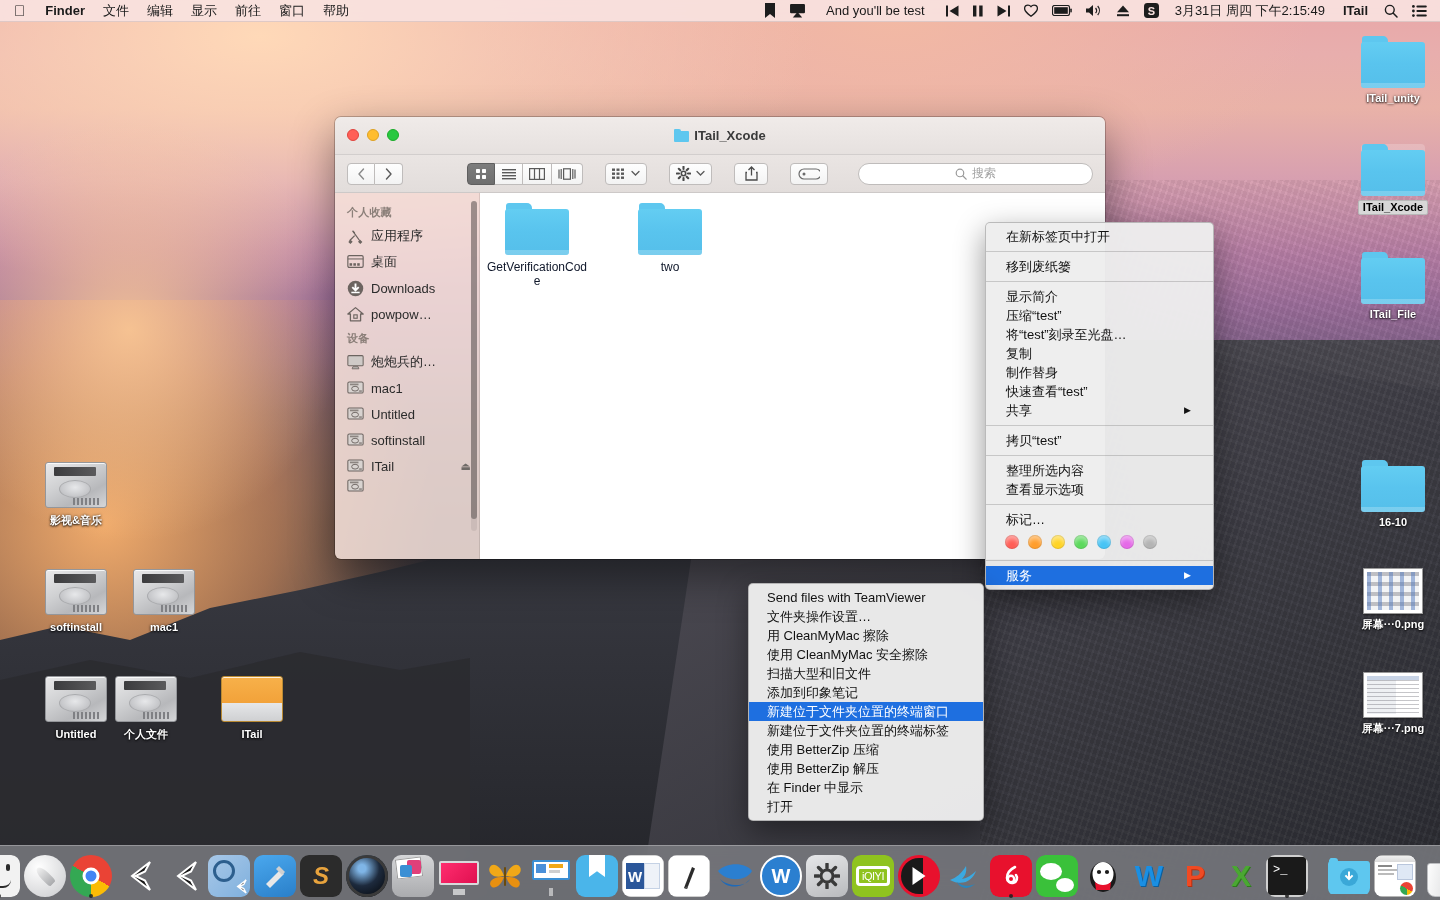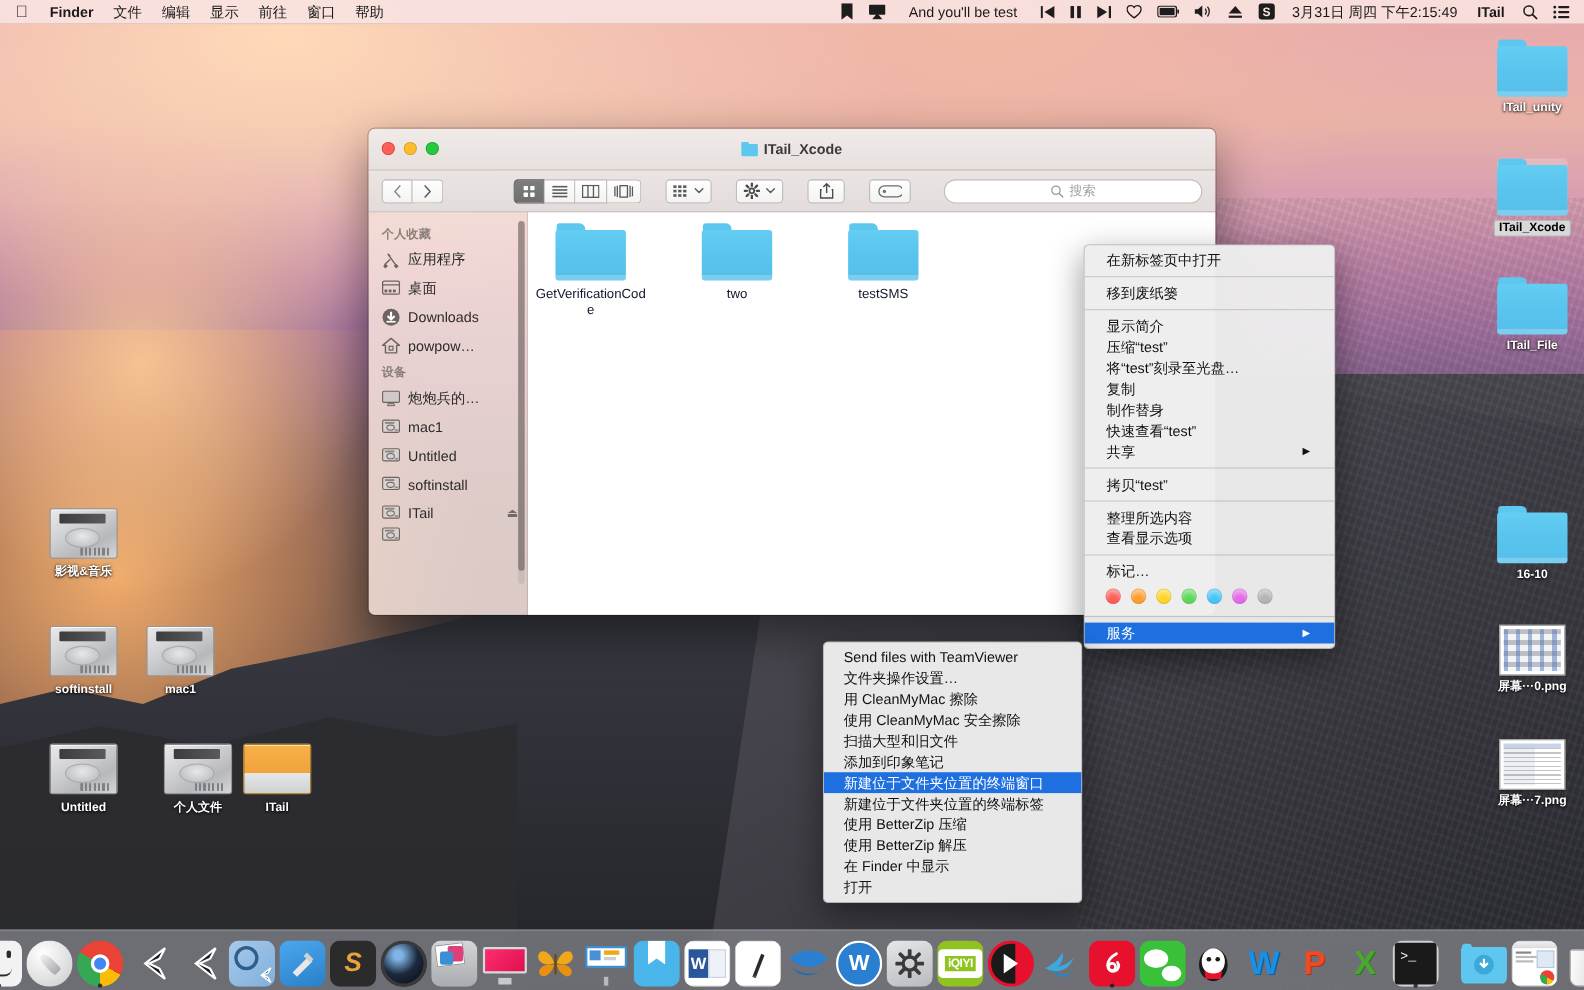--- a/index.html
+++ b/index.html
@@ -436,21 +436,21 @@
       <div class="icon-wrap">
         <div class="drive">
           <div class="d-body"></div>
           <div class="d-label"></div>
           <div class="d-platter"></div>
           <div class="d-vents"></div>
         </div>
       </div>
       <div class="lbl">Untitled</div>
     </div>
-    <div class="desk-icon" style="left: 132px; top: 672px;">
+    <div class="desk-icon" style="left: 98px; top: 672px;">
       <div class="icon-wrap">
         <div class="drive">
           <div class="d-body"></div>
           <div class="d-label"></div>
           <div class="d-platter"></div>
           <div class="d-vents"></div>
         </div>
       </div>
       <div class="lbl">个人文件</div>
     </div>
@@ -775,29 +775,20 @@
         </div>
         <div class="file-item" style="left: 135px; top: 10px;">
           <div class="icon-bg">
             <div class="folder">
               <div class="tab"></div>
               <div class="body"></div>
             </div>
           </div>
           <div class="fl">two</div>
         </div>
-        <div class="file-item" style="left: 268px; top: 10px;">
-          <div class="icon-bg">
-            <div class="folder">
-              <div class="tab"></div>
-              <div class="body"></div>
-            </div>
-          </div>
-          <div class="fl">testSMS</div>
-        </div>
       </div>
   </div>
 </div>
 
 <div class="ctxmenu" id="ctx-main">
     <div class="ctx-item">
       <span>在新标签页中打开</span>
     </div>
     <div class="ctx-sep"></div>
     <div class="ctx-item">
@@ -1058,21 +1049,21 @@
             <g stroke="#3a3a3a" stroke-width="3.4" stroke-linecap="round">
               <path d="M13 1v4M13 21v4M1 13h4M21 13h4M4.5 4.5l3 3M18.5 18.5l3 3M21.5 4.5l-3 3M7.5 18.5l-3 3"></path>
             </g>
           </svg>
         </div>
       </div>
     </div>
     <div class="dock-item">
       <div class="dock-ico">
         <div style="width:100%;height:100%;border-radius:8px;background:#8fc31f;display:flex;align-items:center;justify-content:center">
-          <div style="border:6px solid #ffffff;border-radius:4px;padding:1px 3px;color:#fff;font-weight:bold;font-size:11px;letter-spacing:-.5px">iQIYI</div>
+          <div style="border:3px solid #ffffff;border-radius:4px;padding:1px 3px;color:#fff;font-weight:normal;font-size:11px;letter-spacing:-.5px">iQIYI</div>
         </div>
       </div>
     </div>
     <div class="dock-item">
       <div class="dock-ico">
         <div style="width:100%;height:100%;border-radius:50%;background:#e8112d;position:relative">
           <div style="position:absolute;left:3px;top:3px;width:22px;height:36px;background:#1a1a1a;border-radius:18px 0 0 18px"></div>
           <div style="position:absolute;left:50%;top:50%;transform:translate(-50%,-50%);width:0;height:0;border-left:13px solid #fff;border-top:9px solid transparent;border-bottom:9px solid transparent"></div>
         </div>
       </div>

